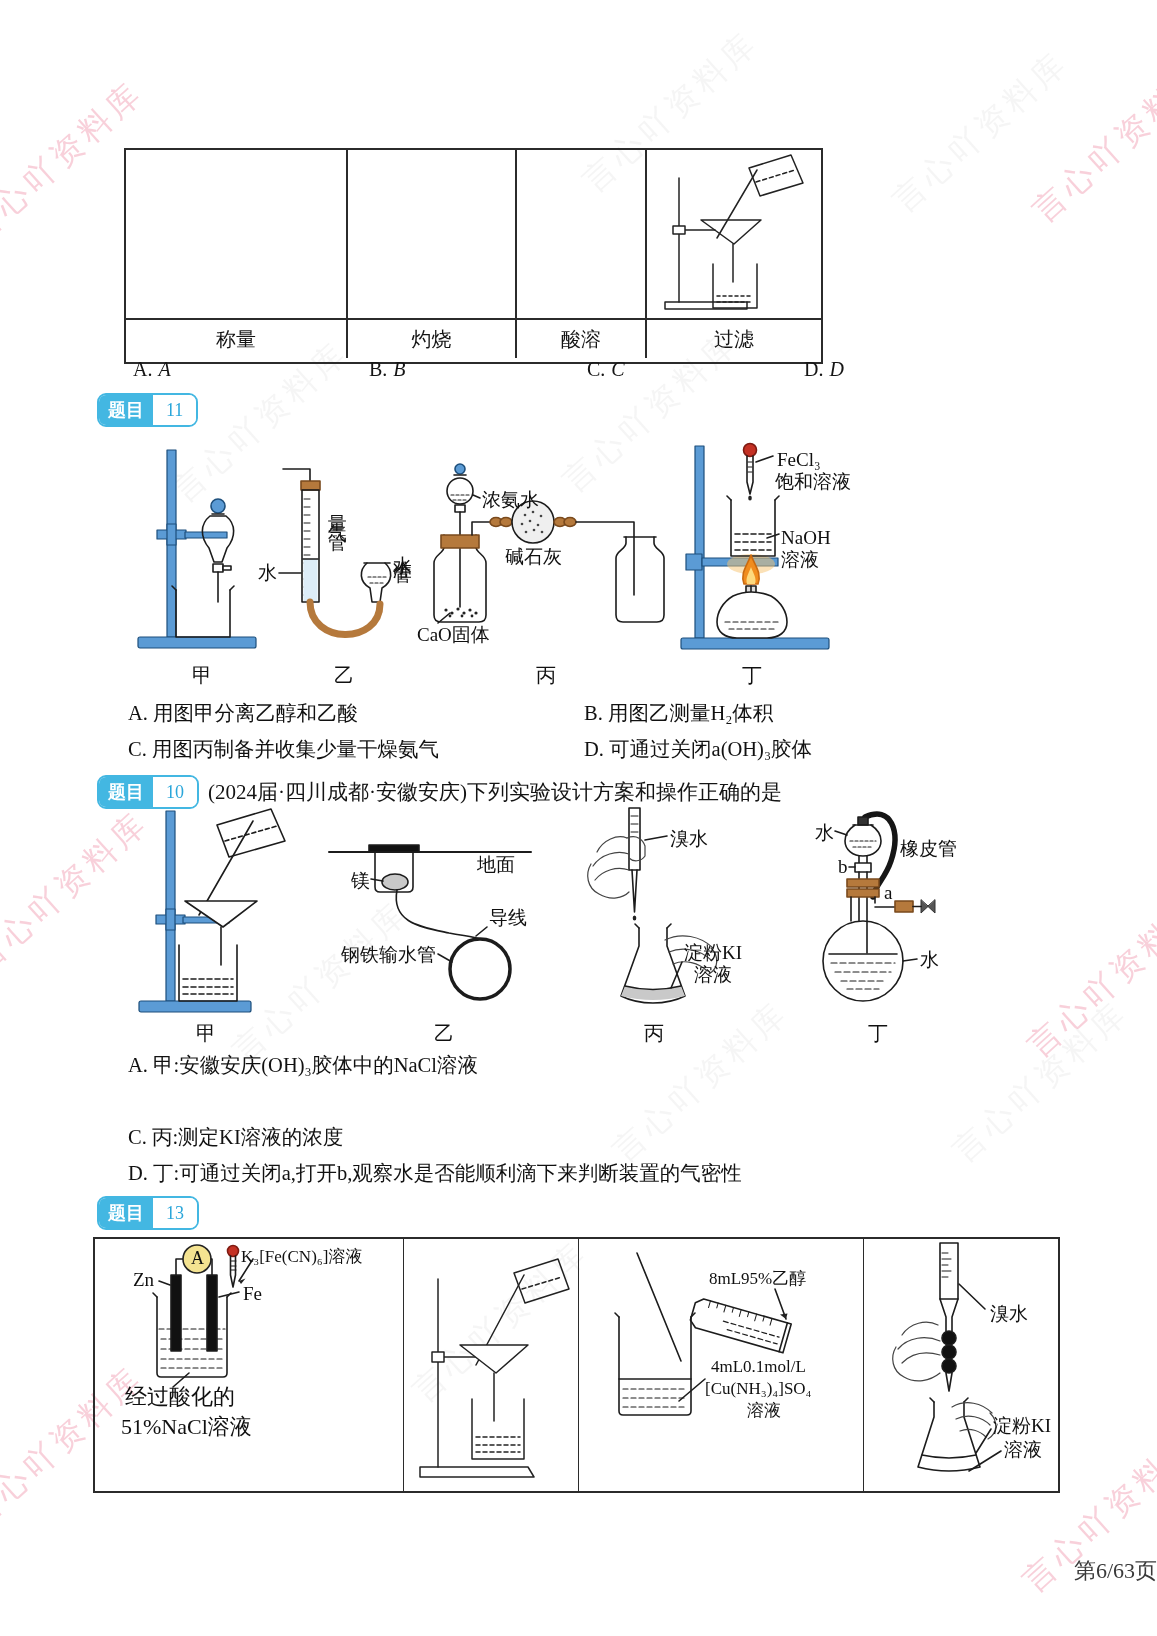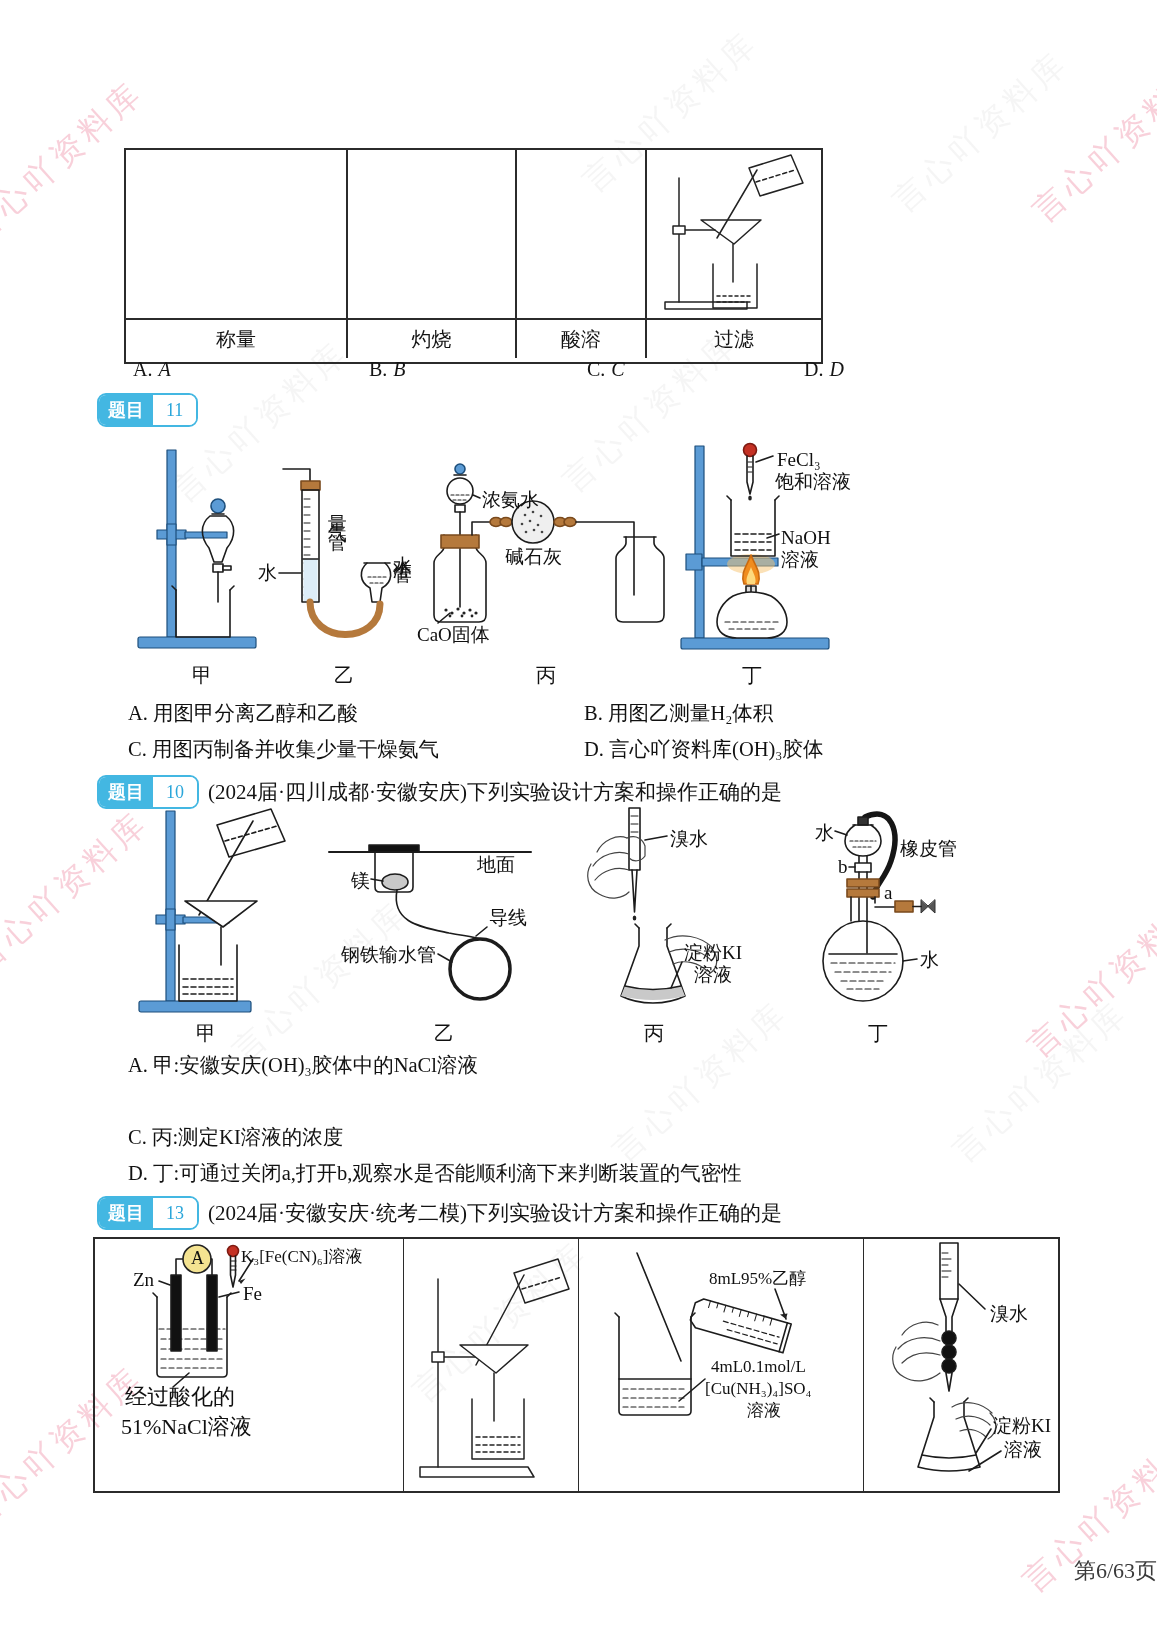--- a/index.html
+++ b/index.html
@@ -215,21 +215,21 @@
 <span class="lbl" style="left:781px;top:549px">溶液</span>
 
 <span class="cap" style="left:192px;top:662px">甲</span>
 <span class="cap" style="left:334px;top:662px">乙</span>
 <span class="cap" style="left:536px;top:662px">丙</span>
 <span class="cap" style="left:742px;top:662px">丁</span>
 
 <span class="opt" style="left:128px;top:699px">A. 用图甲分离乙醇和乙酸</span>
 <span class="opt" style="left:584px;top:699px">B. 用图乙测量H₂体积</span>
 <span class="opt" style="left:128px;top:735px">C. 用图丙制备并收集少量干燥氨气</span>
-<span class="opt" style="left:584px;top:735px">D. 言心吖资料库(OH)₃胶体</span>
+<span class="opt" style="left:584px;top:735px">D. 可通过关闭a(OH)₃胶体</span>
 
 <div class="qhead" style="left:97px;top:775px">
   <span class="badge">
     <span class="badge-l">题目</span>
     <span class="badge-r">10</span>
   </span>
   <span class="qtext"><span>(2024届·四川成都·安徽安庆)</span><span>下列实验设计方案和操作正确的是</span></span>
 </div>
 
 <svg style="left:133px;top:803px" width="160" height="210" viewBox="0 0 160 210">
@@ -334,21 +334,20 @@
 
 <span class="opt" style="left:128px;top:1051px">A. 甲:安徽安庆(OH)₃胶体中的NaCl溶液</span>
 <span class="opt" style="left:128px;top:1123px">C. 丙:测定KI溶液的浓度</span>
 <span class="opt" style="left:128px;top:1159px">D. 丁:可通过关闭a,打开b,观察水是否能顺利滴下来判断装置的气密性</span>
 
 <div class="qhead" style="left:97px;top:1196px">
   <span class="badge">
     <span class="badge-l">题目</span>
     <span class="badge-r">13</span>
   </span>
-  <span class="qtext"><span>(2024届·安徽安庆·统考二模)</span><span>下列实验设计方案和操作正确的是</span></span>
 </div>
 
 <div class="q13table" style="left:93px;top:1237px;width:967px;height:256px">
 
   <div class="panel">
     <svg style="left:0;top:0" width="300" height="250" viewBox="0 0 300 250">
       <g stroke="#1c1c1c" stroke-width="1.6" fill="none" stroke-linecap="round" stroke-linejoin="round">
         <path d="M62 58 L58 54 M132 58 L136 54"></path>
         <path d="M62 58 V134 Q62 138 66 138 H128 Q132 138 132 134 V58"></path>
         <path d="M64 90 h66 M66 100 h62 M66 110 h62 M66 120 h62 M66 129 h62" stroke-dasharray="5 3" stroke-width="1.2"></path>

